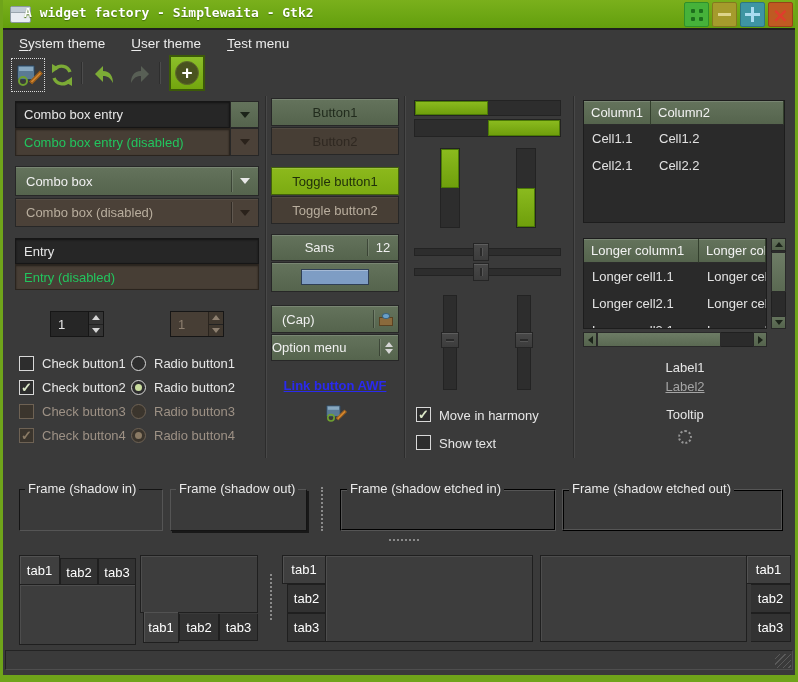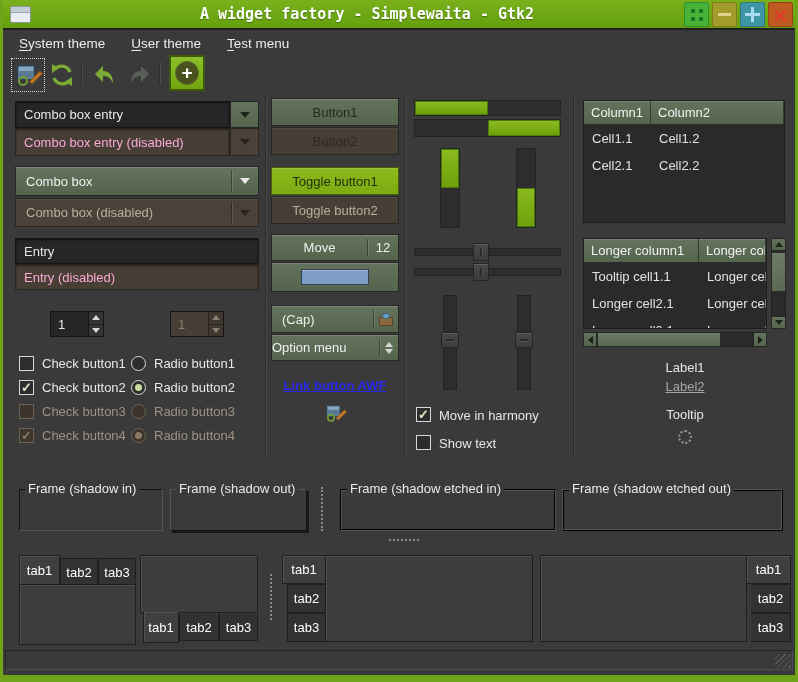--- a/index.html
+++ b/index.html
@@ -8,22 +8,22 @@
        border-left:3px solid #6fa41a;border-right:3px solid #6fa41a;border-bottom:7px solid #6fa41a;
        font-family:"Liberation Sans",sans-serif;font-size:13px;color:#e6e6e6;overflow:hidden}
   .abs{position:absolute}
 
   
   .titlebar{position:absolute;left:-3px;top:0;width:798px;height:30px;
             background:linear-gradient(#7ab01c,#639f0d);border-bottom:2px solid #1f1f1f}
   .win-icon{position:absolute;left:10px;top:6px;width:21px;height:17px;background:#e9edf2;
             border:1px solid #8a97a0;border-radius:2px}
   .win-icon::before{content:"";position:absolute;left:0;top:0;right:0;height:5px;background:#c3cdd6;border-bottom:1px solid #9aa5ae}
-  .title{position:absolute;left:56px;right:120px;top:5px;text-align:center;color:#fff;
-         font-family:"DejaVu Sans Mono",monospace;font-weight:bold;font-size:15px;text-shadow:0 1px 1px #44700a}
+  .title{position:absolute;left:24px;right:120px;top:5px;text-align:left;color:#fff;
+         font-family:"DejaVu Sans Mono",monospace;font-weight:bold;font-size:13px;text-shadow:0 1px 1px #44700a}
   .wc{position:absolute;top:2px;width:25px;height:25px;border-radius:2px;border:1px solid rgba(0,0,0,.35);
       display:flex;align-items:center;justify-content:center}
   .wc-shade{background:#46b23a;border-color:#2f8f2b}
   .dots{width:4px;height:4px;background:#1d701d;border-radius:1px;
         box-shadow:8px 0 0 #1d701d,0 8px 0 #1d701d,8px 8px 0 #1d701d;transform:translate(-4px,-4px)}
   .wc-min{background:#a59b2c;border-color:#837a1e}
   .wc-min .glyph{width:13px;height:3px;background:#ddd48a}
   .wc-max{background:#3e95a3;border-color:#2e7682}
   .wc-max .g1{position:relative;width:15px;height:3px;background:#a9dcf0}
   .wc-max .g1::after{content:"";position:absolute;left:6px;top:-6px;width:3px;height:15px;background:#a9dcf0}
@@ -44,21 +44,21 @@
   .awf-logo{position:relative;width:24px;height:22px}
   .awf-logo .w{position:absolute;left:1px;top:1px;width:18px;height:15px;background:#5a7a94;border:1px solid #2e4254;border-radius:2px}
   .awf-logo .w::before{content:"";position:absolute;left:1px;top:1px;right:1px;height:4px;background:#87a8c0}
   .awf-logo .g{position:absolute;left:2px;bottom:0;width:10px;height:10px;border:2px solid #6fa030;border-radius:50%}
   .awf-logo .p{position:absolute;right:2px;bottom:1px;width:4px;height:15px;background:#d0842f;border:1px solid #8a5417;transform:rotate(45deg)}
   .svgicon{display:block}
 
   
   .entry{position:absolute;background:#262626;border:1px solid #161616;color:#e6e6e6;
          display:flex;align-items:center;padding-left:8px;box-shadow:inset 0 1px 2px rgba(0,0,0,.5)}
-  .entry.dis{background:#473e35;color:#f9a8d4;border-color:#2a241e}
+  .entry.dis{background:#473e35;color:#22c55e;border-color:#2a241e}
   .btn{position:absolute;background:linear-gradient(#64735c,#55644d);border:1px solid #272727;
        box-shadow:inset 0 1px 0 rgba(255,255,255,.14);display:flex;align-items:center;justify-content:center;color:#f0f0f0}
   .btn.darktext{color:#212b1d}
   .btn.dis{background:#473e35;color:#2f2821;box-shadow:inset 0 1px 0 rgba(255,255,255,.06)}
   .btn.dis-light{background:#473e35;color:#b9ae9e;box-shadow:inset 0 1px 0 rgba(255,255,255,.06)}
   .btn.on{background:linear-gradient(#8cb91c,#7cab12);border:1px solid #42610a;color:#20300a}
   .tri-down{width:0;height:0;border-left:5px solid transparent;border-right:5px solid transparent;border-top:6px solid #1c241a}
   .tri-down.br{border-top-color:#2a221b}
   .tri-up-s{width:0;height:0;border-left:4px solid transparent;border-right:4px solid transparent;border-bottom:5px solid #d6d6d6}
   .tri-dn-s{width:0;height:0;border-left:4px solid transparent;border-right:4px solid transparent;border-top:5px solid #d6d6d6}
@@ -293,21 +293,21 @@
       <span>Button2</span>
     </div>
   <div class="btn on" style="left:268px;top:167px;width:128px;height:28px">
       <span>Toggle button1</span>
     </div>
   <div class="btn dis-light" style="left:268px;top:196px;width:128px;height:28px">
       <span>Toggle button2</span>
     </div>
 
   <div class="btn" style="left:268px;top:234px;width:128px;height:27px">
-    <span style="flex:1;text-align:center">Move</span>
+    <span style="flex:1;text-align:center">Sans</span>
     <span style="width:1px;align-self:stretch;margin:4px 0;background:rgba(0,0,0,.35);box-shadow:1px 0 0 rgba(255,255,255,.12)"></span>
     <span style="width:30px;text-align:center">12</span>
   </div>
   <div class="btn" style="left:268px;top:262px;width:128px;height:30px">
     <span style="width:68px;height:16px;background:#7e9dc4;border:1px solid #2f3f55;box-shadow:inset 0 1px 0 rgba(255,255,255,.3)"></span>
   </div>
 
   <div class="btn" style="left:268px;top:305px;width:128px;height:28px;justify-content:flex-start;padding-left:10px">
     <span style="flex:1;text-align:left">(Cap)</span>
     <span style="width:1px;align-self:stretch;margin:4px 0;background:rgba(0,0,0,.35);box-shadow:1px 0 0 rgba(255,255,255,.12)"></span>
@@ -390,21 +390,21 @@
       <span class="td" style="flex:1">Cell2.2</span>
     </div>
   </div>
 
   <div class="tree" style="left:580px;top:238px;width:184px;height:91px">
     <div class="thead">
       <span class="th" style="width:115px">Longer column1</span>
       <span class="th" style="flex:1">Longer column2</span>
     </div>
     <div class="trow">
-      <span class="td" style="width:115px">Tooltip cell1.1</span>
+      <span class="td" style="width:115px">Longer cell1.1</span>
       <span class="td" style="flex:1">Longer cell1.2</span>
     </div>
     <div class="trow">
       <span class="td" style="width:115px">Longer cell2.1</span>
       <span class="td" style="flex:1">Longer cell2.2</span>
     </div>
     <div class="trow">
       <span class="td" style="width:115px">Longer cell3.1</span>
       <span class="td" style="flex:1">Longer cell3.2</span>
     </div>

